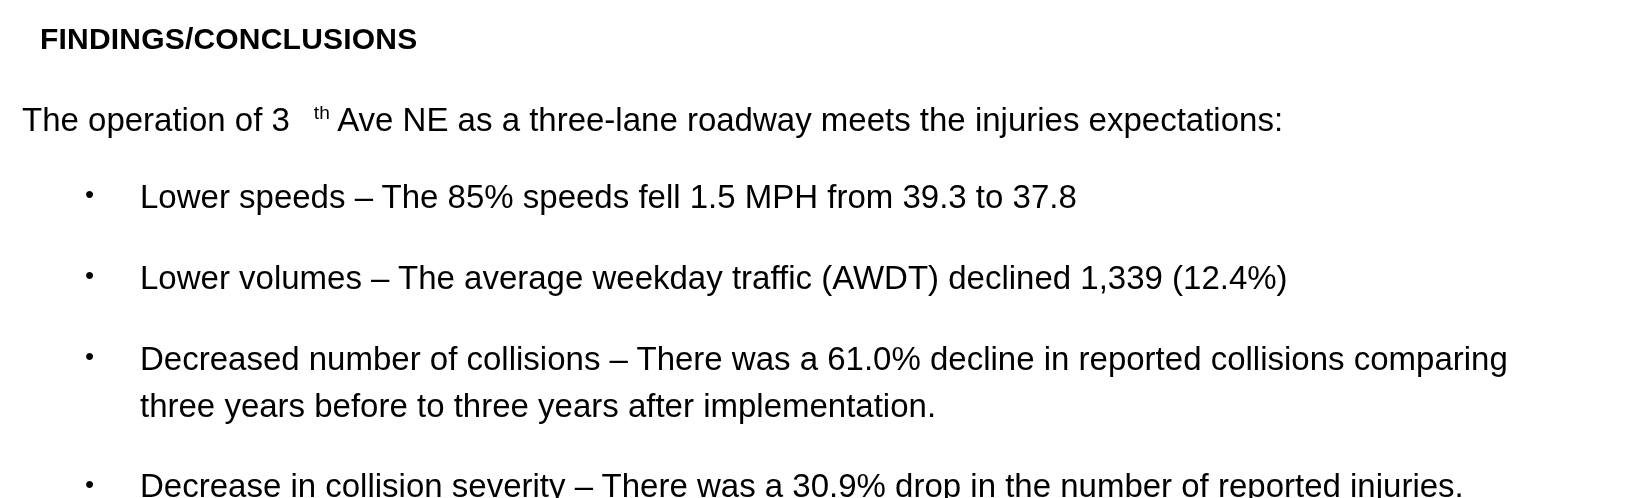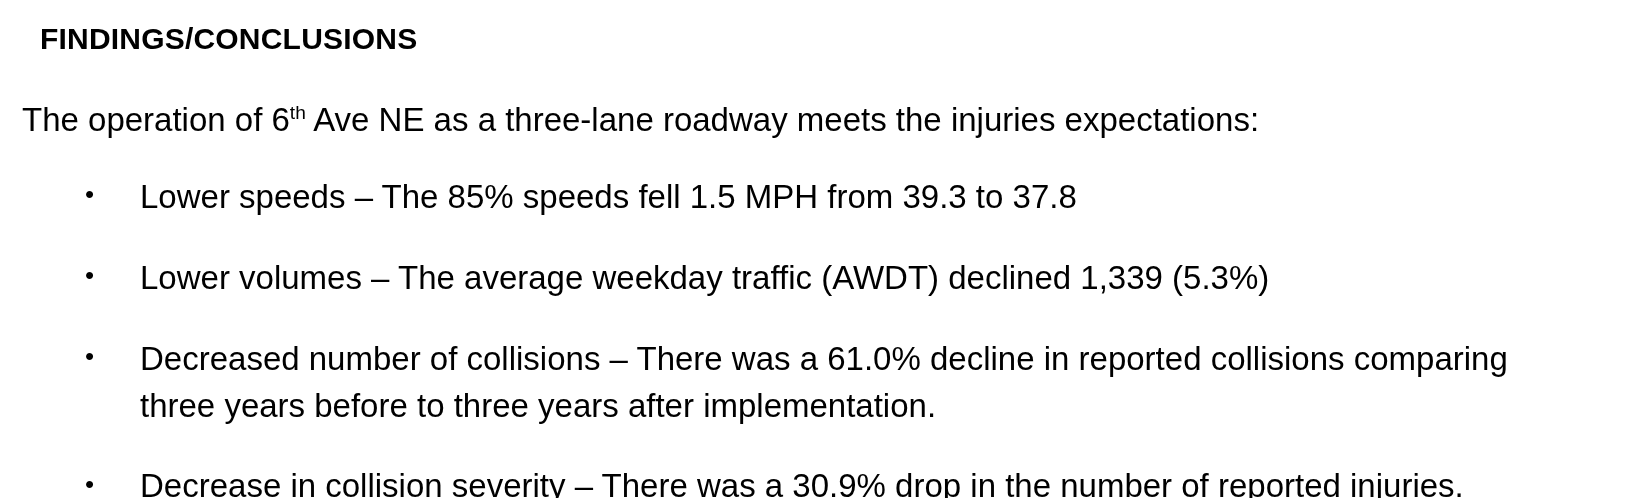--- a/index.html
+++ b/index.html
@@ -34,20 +34,21 @@
     font-size: 33px;
     line-height: 1.18;
     margin: 46px 0 0 0;
     padding: 0 26px 0 22px;
     white-space: nowrap;
   }
   .intro sup {
     font-size: 0.58em;
     vertical-align: super;
     line-height: 0;
+    margin-left: 24px;
   }
   ul.findings {
     list-style: none;
     margin: 6px 0 0 0;
     padding: 0;
   }
   ul.findings li {
     position: relative;
     font-size: 33px;
     line-height: 1.42;
@@ -67,30 +68,30 @@
     margin-top: 34px;
   }
 </style>
 </head>
 <body>
 
 <div class="page">
 
   <div class="doc-title">FINDINGS/CONCLUSIONS</div>
 
-  <p class="intro"><span>The operation of 6</span><sup>th</sup><span> Ave NE as a three-lane roadway meets the injuries expectations:</span></p>
+  <p class="intro"><span>The operation of 3</span><sup>th</sup><span> Ave NE as a three-lane roadway meets the injuries expectations:</span></p>
 
   <ul class="findings">
     <li>
       <span class="bullet">•</span>
       <span class="li-text">Lower speeds – The 85% speeds fell 1.5 MPH from 39.3 to 37.8</span>
     </li>
     <li>
       <span class="bullet">•</span>
-      <span class="li-text">Lower volumes – The average weekday traffic (AWDT) declined 1,339 (5.3%)</span>
+      <span class="li-text">Lower volumes – The average weekday traffic (AWDT) declined 1,339 (12.4%)</span>
     </li>
     <li>
       <span class="bullet">•</span>
       <span class="li-text">Decreased number of collisions – There was a 61.0% decline in reported collisions comparing three years before to three years after implementation.</span>
     </li>
     <li>
       <span class="bullet">•</span>
       <span class="li-text">Decrease in collision severity – There was a 30.9% drop in the number of reported injuries.</span>
     </li>
   </ul>

